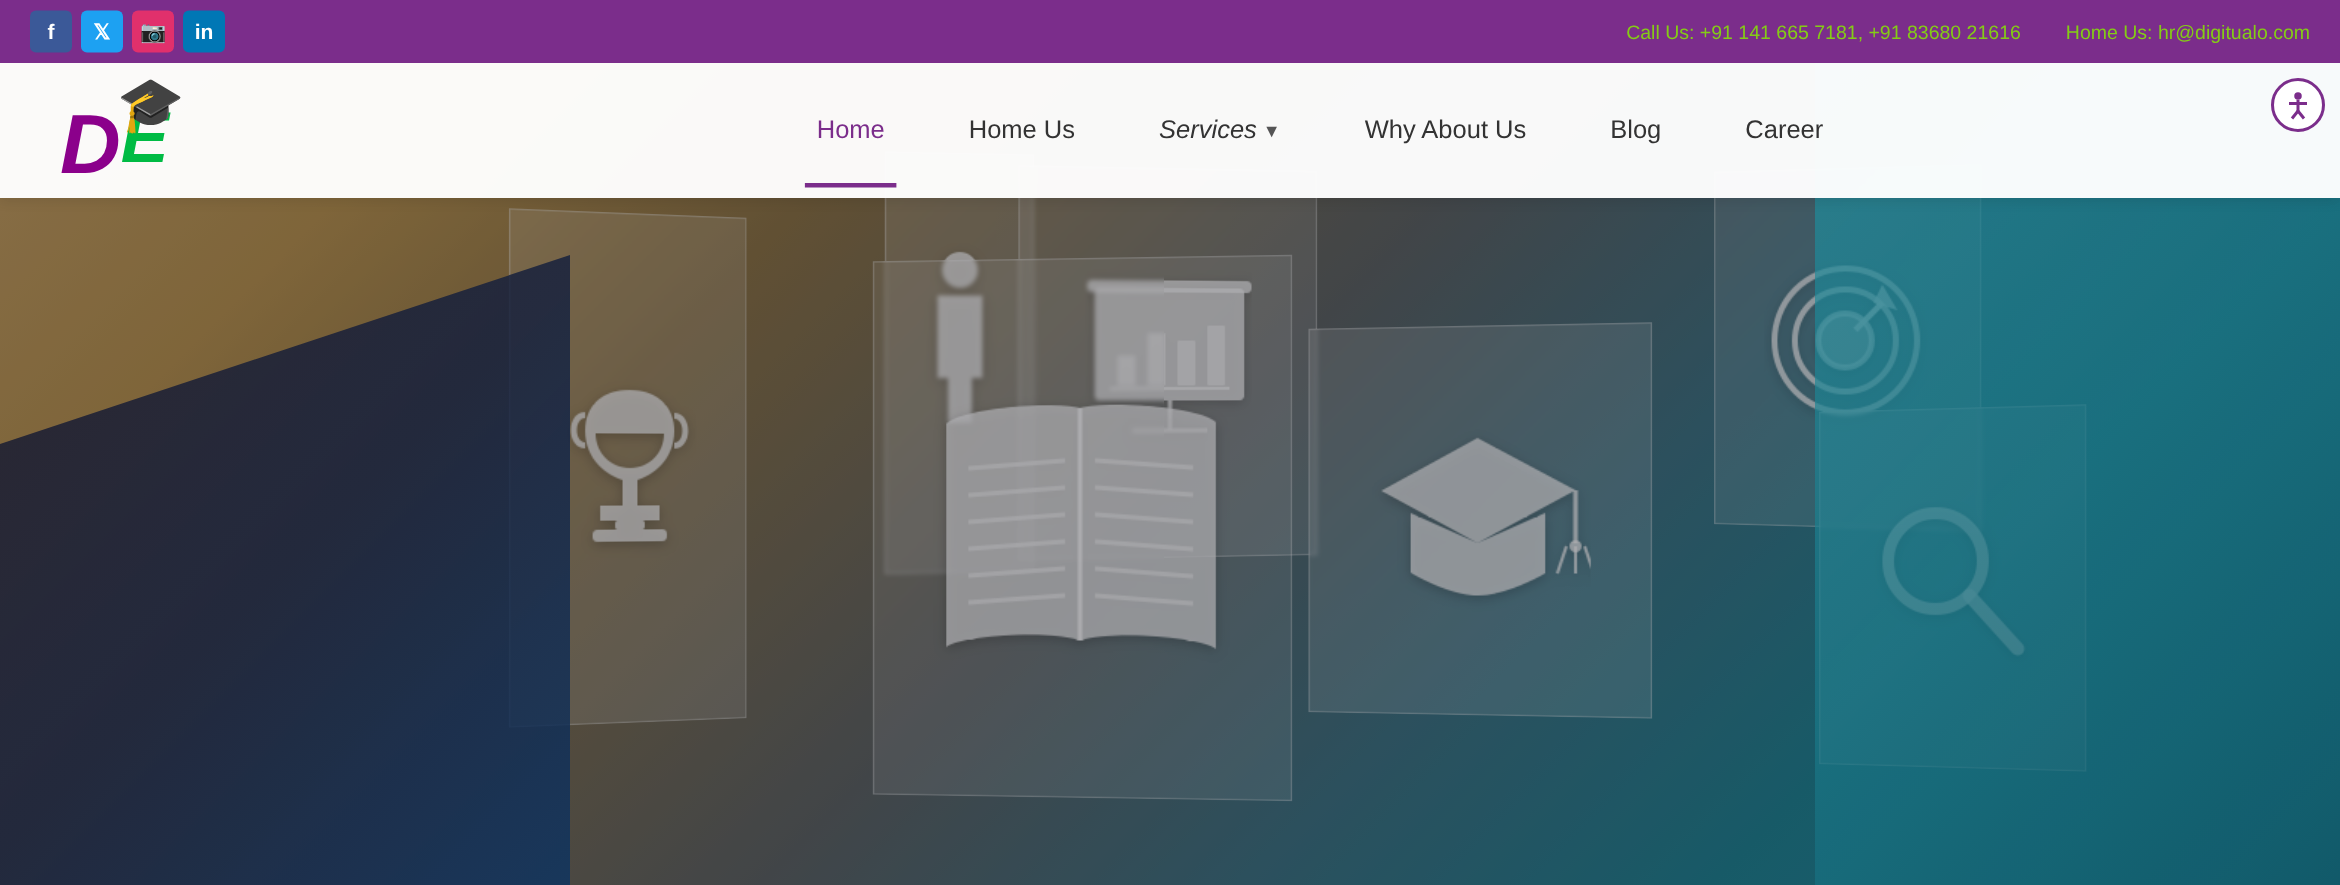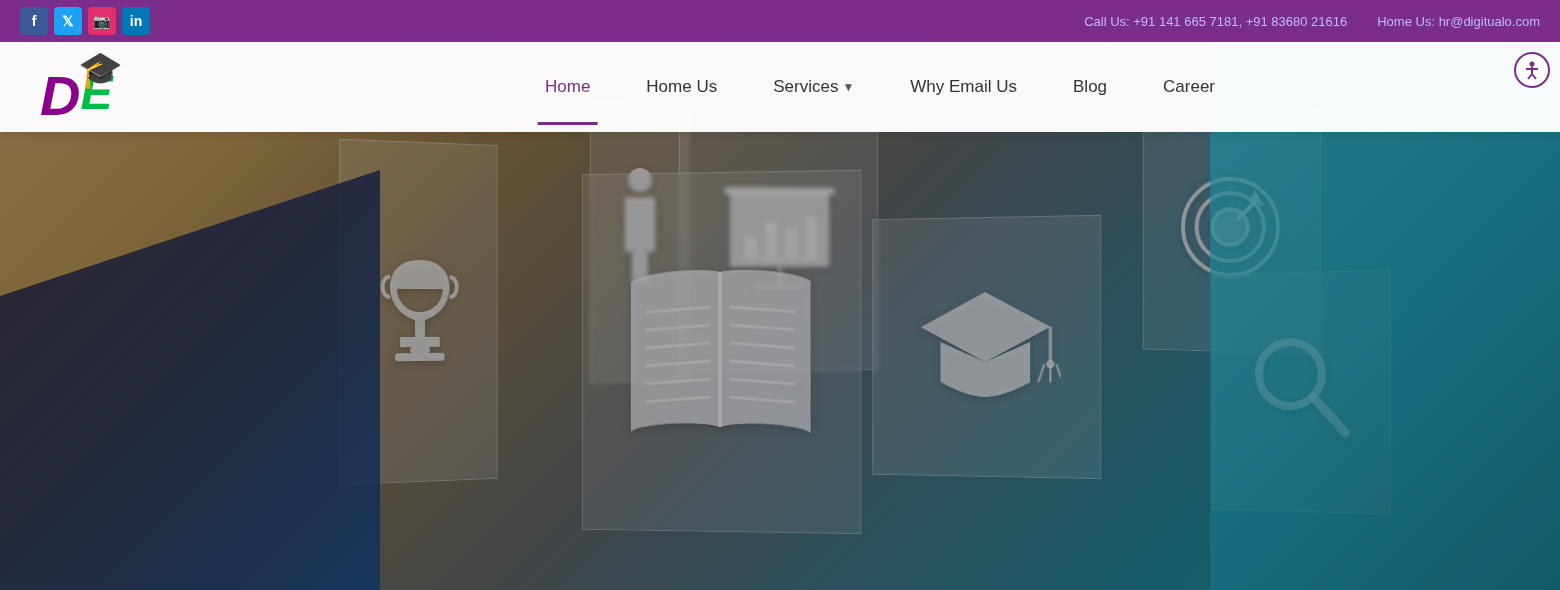--- a/index.html
+++ b/index.html
@@ -29,21 +29,21 @@
       font-weight: bold;
       color: white;
       cursor: pointer;
     }
     .social-fb { background: #3b5998; }
     .social-tw { background: #1da1f2; }
     .social-ig { background: #e1306c; }
     .social-li { background: #0077b5; text-align: right; }
 
     .contact-info {
-      color: #c4b5fd;
+      color: #84cc16;
       font-size: 13px;
       display: flex;
       gap: 30px;
     }
 
     
     .main-container {
       position: relative;
       width: 1560px;
       height: 548px;
@@ -209,20 +209,21 @@
       bottom: 0;
       left: 50%;
       transform: translateX(-50%);
       width: 60%;
       height: 3px;
       background: #7b2d8b;
     }
     .nav-dropdown {
       display: flex;
       gap: 4px;
+      font-style: italic;
     }
     .chevron {
       font-size: 12px;
       color: #555;
     }
 
     
     .accessibility-btn {
       position: absolute;
       right: 10px;
@@ -410,21 +411,21 @@
         <span>Home</span>
       </div>
       <div class="nav-item">
         <span>Home Us</span>
       </div>
       <div class="nav-item nav-dropdown">
         <span>Services</span>
         <span class="chevron">▼</span>
       </div>
       <div class="nav-item">
-        <span>Why Email Us</span>
+        <span>Why About Us</span>
       </div>
       <div class="nav-item">
         <span>Blog</span>
       </div>
       <div class="nav-item">
         <span>Career</span>
       </div>
     </nav>
   </div>
 

